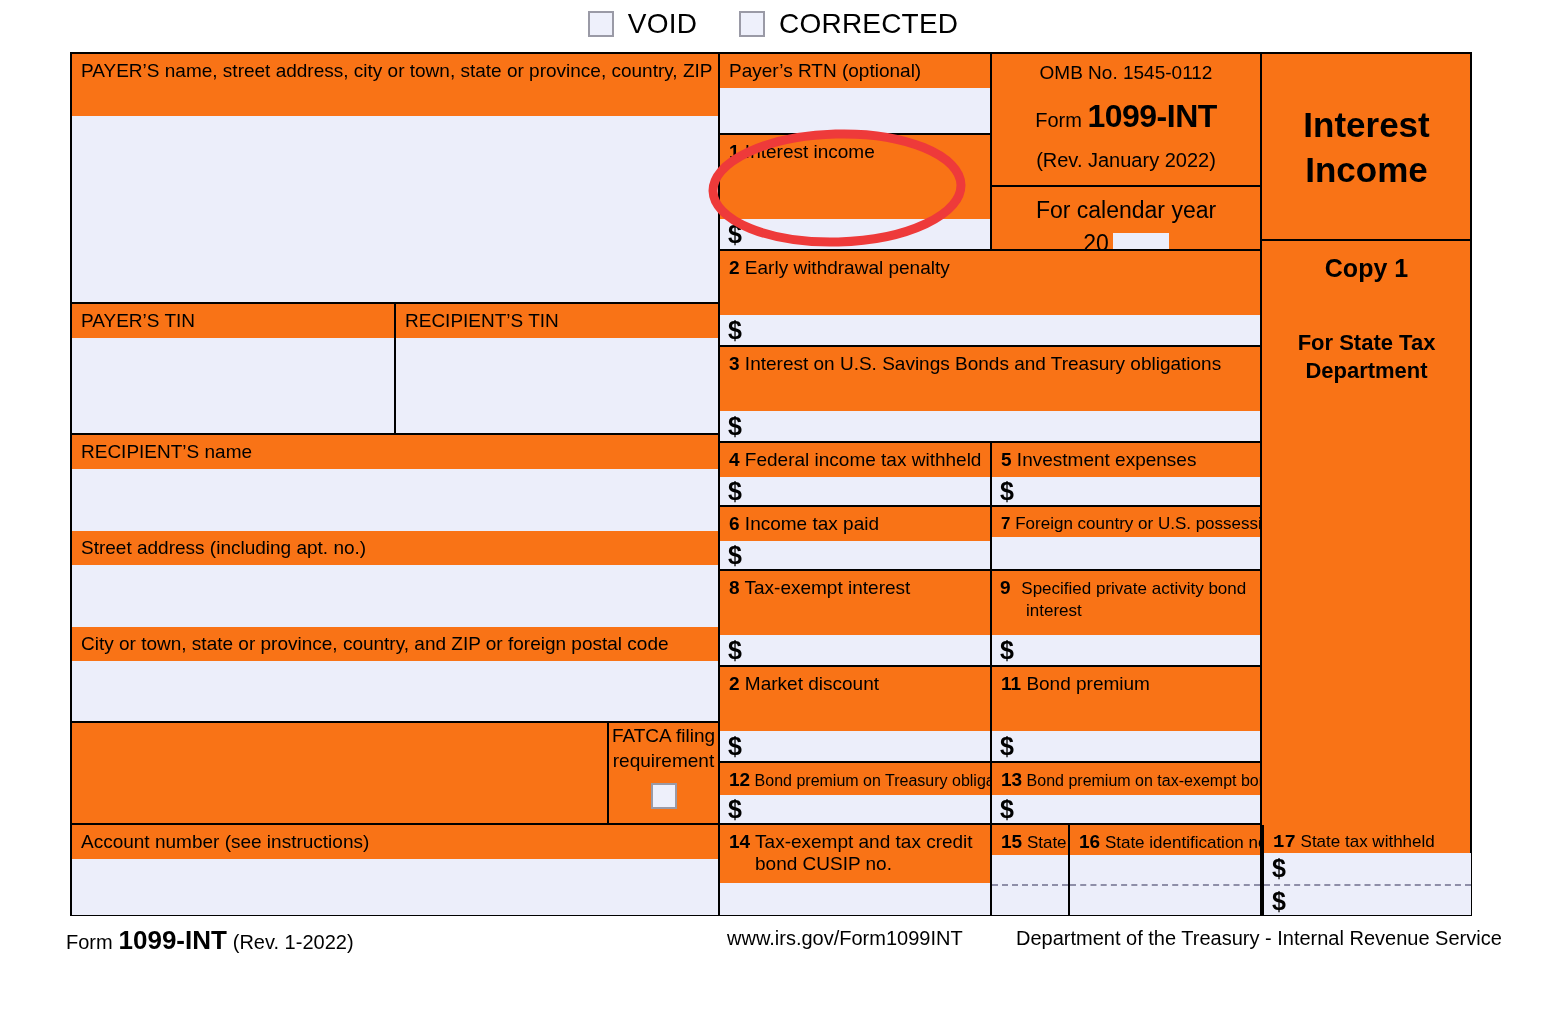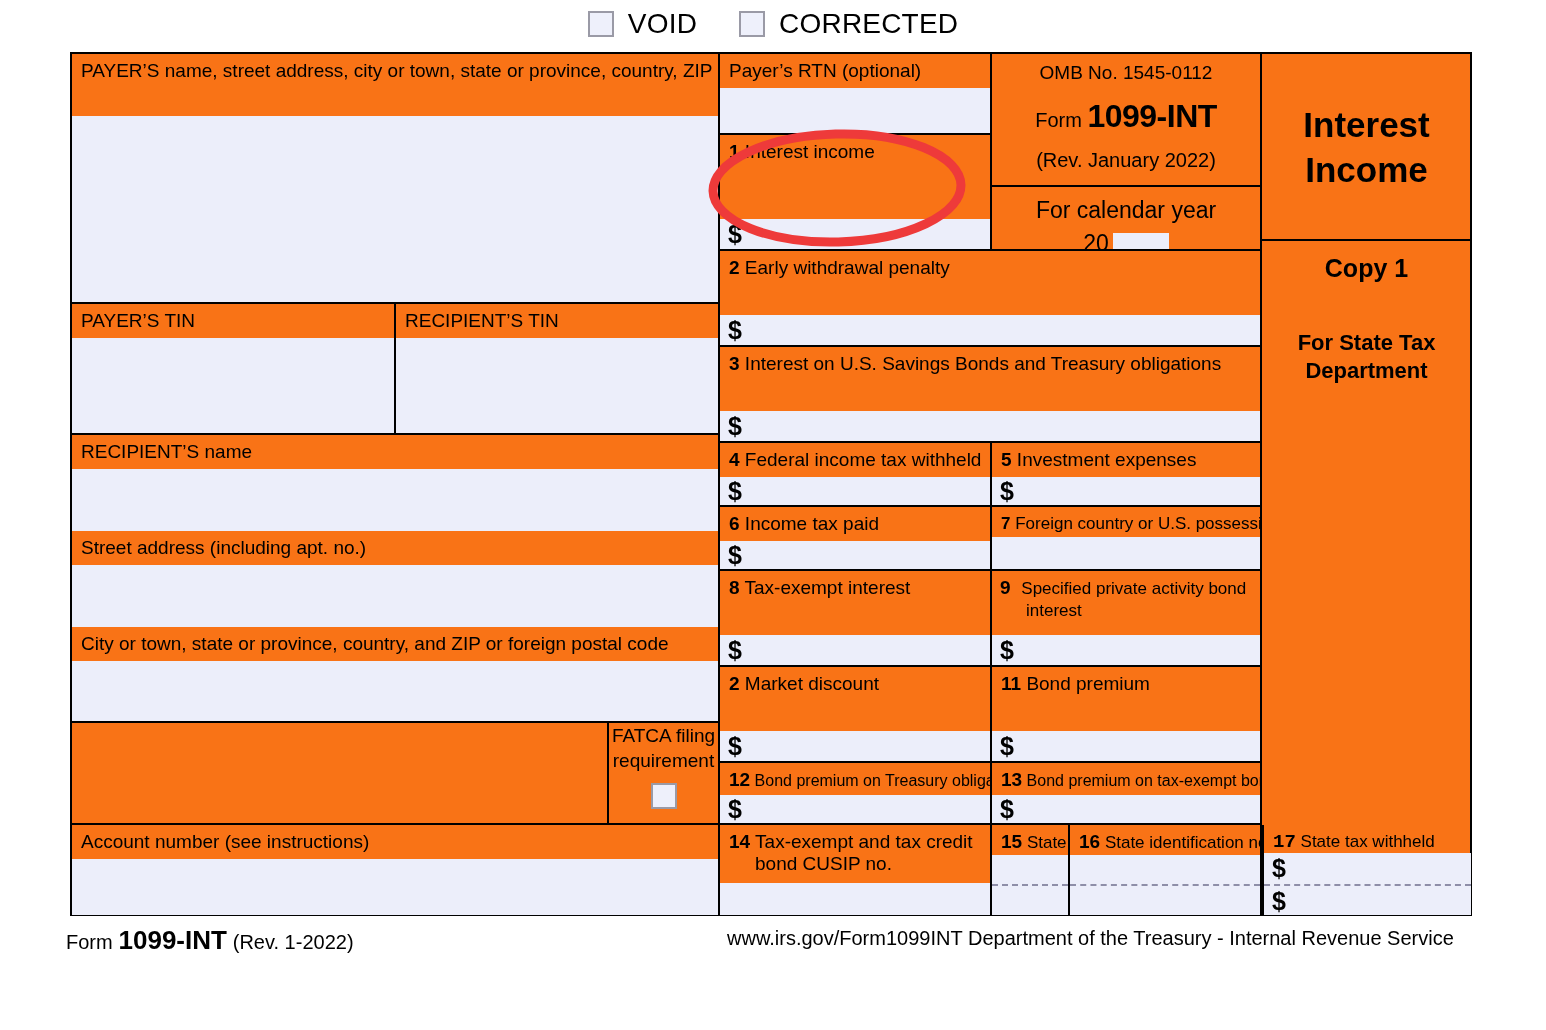--- a/index.html
+++ b/index.html
@@ -170,21 +170,21 @@
   #footer {
     position: absolute;
     left: 0; top: 922px;
     width: 1546px; height: 50px;
     font-size: 21px;
   }
   #f-left { position: absolute; left: 66px; top: 3px; }
   #f-left .b { font-size: 26px; font-weight: bold; }
   #f-left .s { font-size: 20px; }
   #f-mid  { position: absolute; left: 727px; top: 5px; font-size: 20px; }
-  #f-right{ position: absolute; left: 968px; top: 5px; font-size: 20px; }
+  #f-right{ position: absolute; left: 1016px; top: 5px; font-size: 20px; }
 
   
   #annot-ellipse {
     position: absolute;
     left: 706px; top: 128px;
     width: 262px; height: 120px;
     pointer-events: none;
   }
 </style>
 </head>

